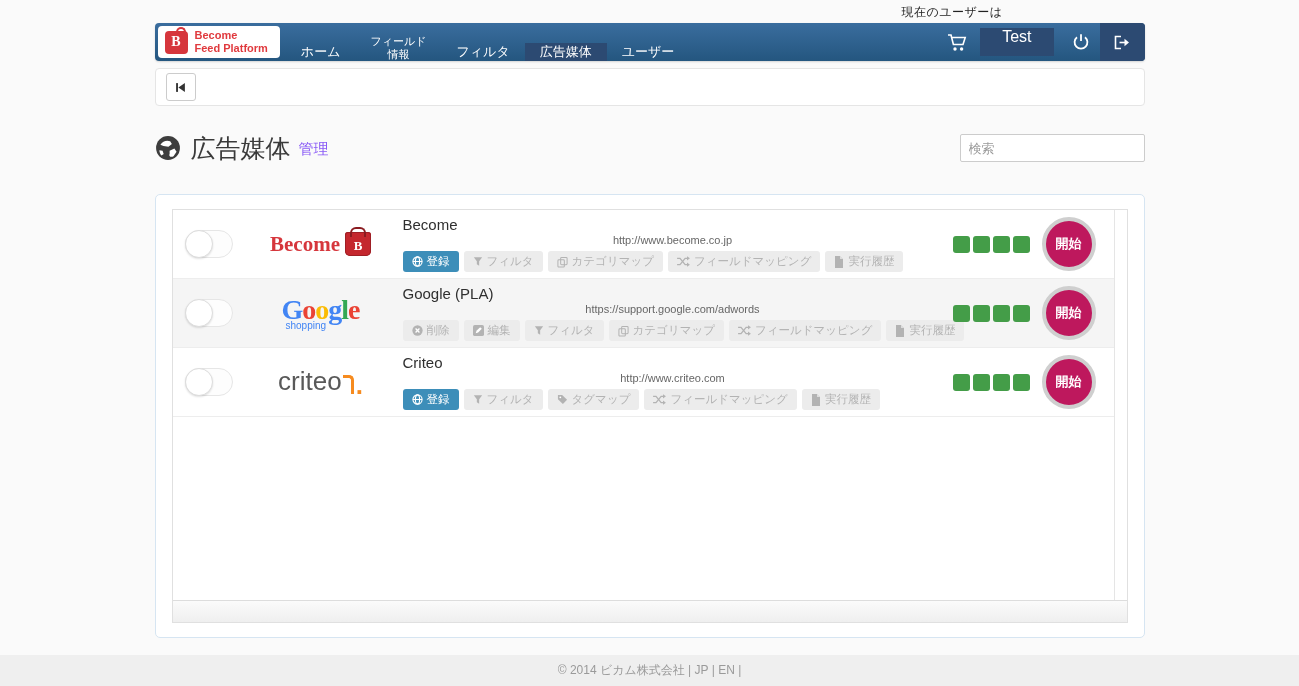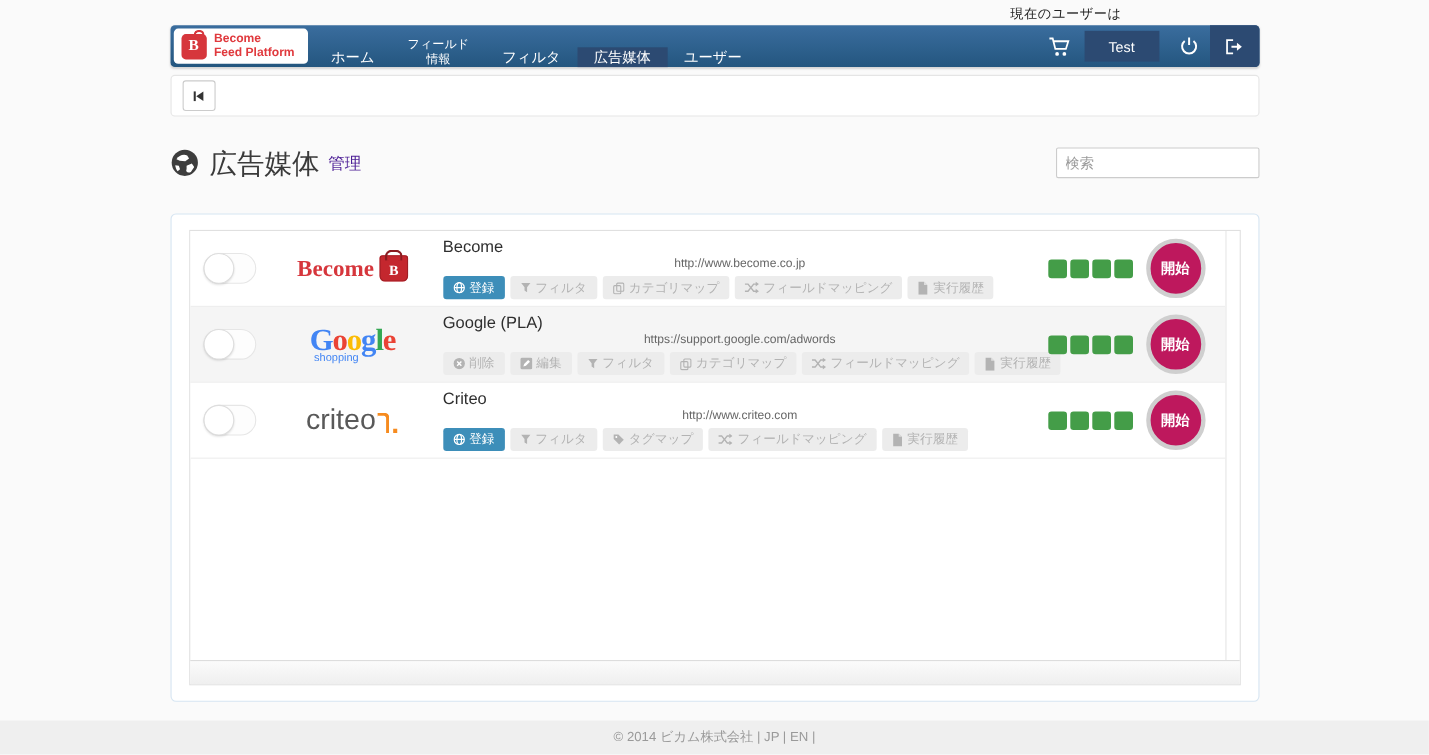--- a/index.html
+++ b/index.html
@@ -9,21 +9,21 @@
     background:#fafafa;
     color:#333;
     overflow:hidden;
   }
   .page { width:1299px; height:686px; position:relative; }
   .container { width:990px; margin:0 auto; position:relative; }
 
   
   .top-label { height:23px; position:relative; }
   .top-label span {
-    position:absolute; left:764px; top:4px;
+    position:absolute; left:747px; top:4px;
     font-size:12px; color:#222; letter-spacing:.5px;
   }
 
   
   .navbar {
     height:38px; border-radius:4px;
     background:linear-gradient(#3a6d9e,#24567f);
     display:flex; align-items:stretch;
     box-shadow:0 1px 2px rgba(0,0,0,.15);
   }
@@ -47,22 +47,22 @@
   .nav-item {
     color:#fff; font-size:13px; padding:0 15px; display:flex;
     flex-direction:column; align-items:center; justify-content:center;
     cursor:pointer; white-space:nowrap; text-align:center;
   }
   .nav-item.two-line { font-size:11px; line-height:1.2; }
   .nav-item.active { background:#2c4a72; }
   .nav-right { margin-left:auto; display:flex; align-items:center; }
   .nav-icon-btn { padding:0 10px; display:flex; align-items:center; cursor:pointer; height:100%; }
   .user-box {
-    background:#2c4a72; color:#fff; font-size:13px; padding:0 22px;
-    height:28px; display:flex; align-items:center; margin:0 8px 0 2px;
+    background:#2c4a72; color:#fff; font-size:16px; padding:0 22px;
+    height:28px; display:flex; align-items:flex-start; margin:0 8px 0 2px;
     cursor:pointer;
   }
   .signout-box {
     background:#2c4a72; border-radius:0 4px 4px 0; padding:0 14px;
     display:flex; align-items:center; height:100%; cursor:pointer;
   }
 
   
   .crumb-bar {
     margin-top:7px; background:#fff; border:1px solid #e5e5e5; border-radius:4px;
@@ -84,21 +84,21 @@
     border-left:11px solid #eee;
   }
   .crumb.plain { background:#eee; color:#aaa; }
   .crumb.plain:after { border-left-color:#eee; }
   .crumb.active { background:#a9b85d; color:#fff; z-index:1; margin-left:2px; }
   .crumb.active:after { border-left-color:#a9b85d; }
 
   
   .page-header { margin-top:26px; display:flex; align-items:center; height:32px; }
   .page-title { font-size:25px; color:#3a3a3a; font-weight:normal; margin-left:10px; }
-  .page-subtitle { font-size:15px; color:#4c1d95; margin-left:8px; margin-top:2px; }
+  .page-subtitle { font-size:15px; color:#8b5cf6; margin-left:8px; margin-top:2px; }
   .search-input {
     margin-left:auto; width:185px; height:28px; border:1px solid #ccc; border-radius:2px;
     font-size:13px; padding:0 8px; color:#ef4444; outline:none; background:#fff;
     font-family:"Liberation Sans", sans-serif;
   }
   .search-input::placeholder { color:#999; }
 
   
   .card {
     margin-top:30px; height:444px; background:#fff;

